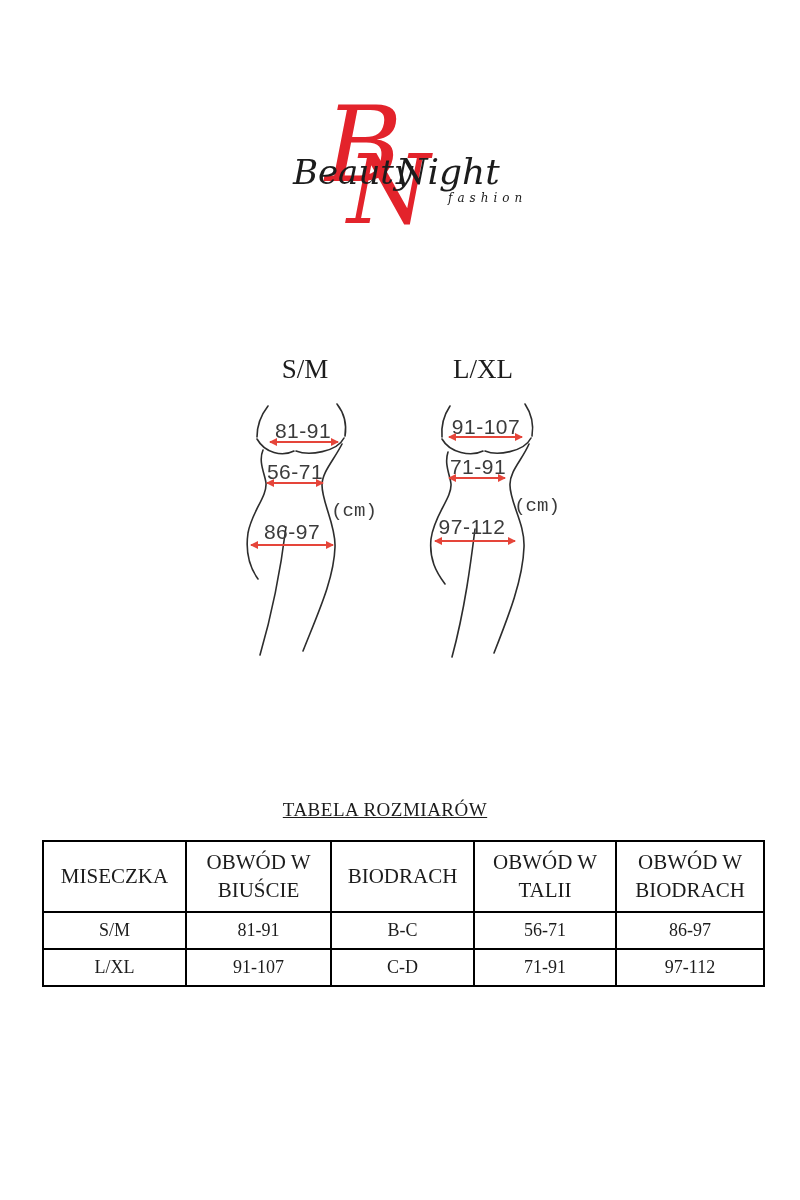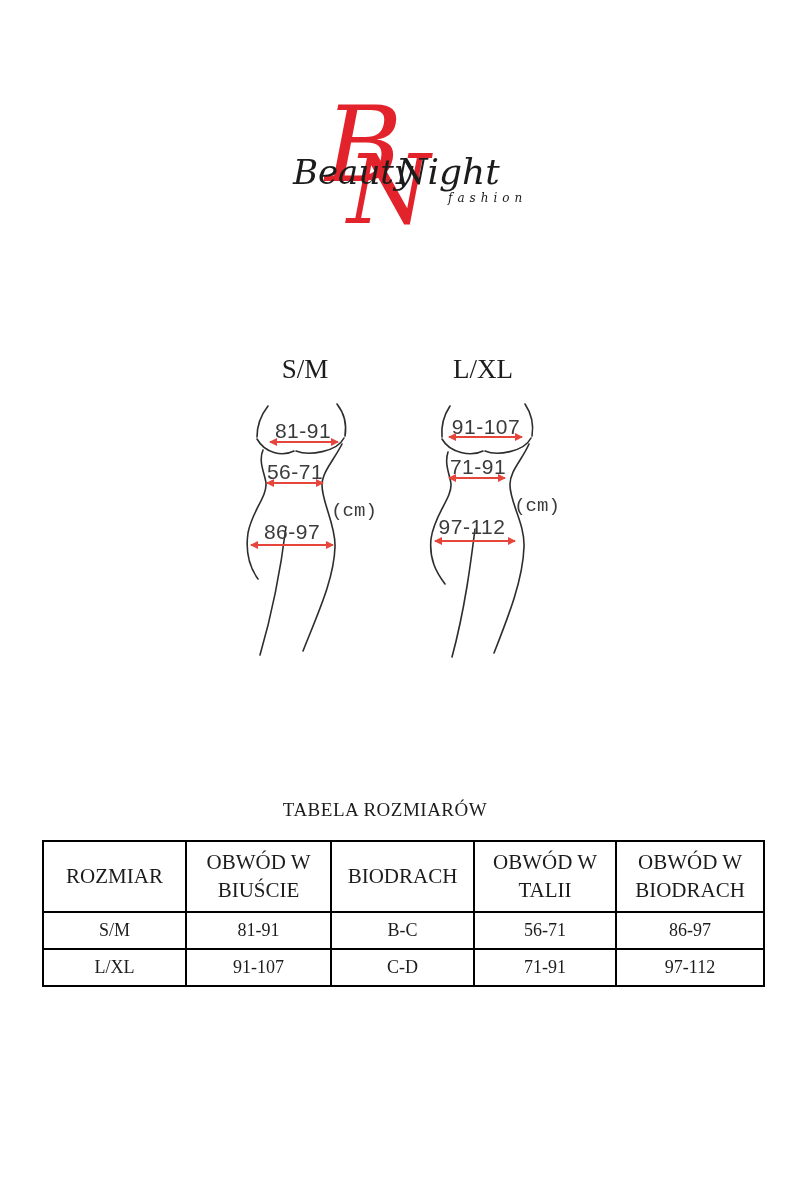--- a/index.html
+++ b/index.html
@@ -56,21 +56,21 @@
   .fig-lxl .m-bust-val{left:16px; top:15px; width:90px;}
   .fig-lxl .m-bust-arrow{left:24px; top:36px; width:73px;}
   .fig-lxl .m-waist-val{left:13px; top:55px; width:80px;}
   .fig-lxl .m-waist-arrow{left:24px; top:77px; width:56px;}
   .fig-lxl .m-cm{left:82px; top:95px; width:60px;}
   .fig-lxl .m-hip-val{left:2px; top:115px; width:90px;}
   .fig-lxl .m-hip-arrow{left:10px; top:140px; width:80px;}
 
   
   .table-title{position:absolute; left:85px; top:799px; width:600px; text-align:center;
-    font-size:19px; color:var(--text-black); letter-spacing:0.5px;}
+    font-size:19px; color:var(--text-black); letter-spacing:0.5px;text-decoration:underline;}
   table.size-table{position:absolute; left:42px; top:840px; border-collapse:collapse; background:#fff;}
   .size-table th, .size-table td{border:2px solid #000; text-align:center; vertical-align:middle; color:var(--text-black);}
   .size-table th{height:71px; font-size:21px; font-weight:normal; line-height:1.3; padding:0 10px;}
   .size-table td{height:37px; font-size:18px; padding:0 4px;}
   .col-0{width:143px;} .col-1{width:145px;} .col-2{width:143px;} .col-3{width:142px;} .col-4{width:148px;}
 </style>
 </head>
 <body>
 
 <div class="page">
@@ -129,21 +129,21 @@
   <table class="size-table">
     <colgroup>
       <col class="col-0">
         <col class="col-1">
         <col class="col-2">
         <col class="col-3">
         <col class="col-4">
     </colgroup>
     <thead>
       <tr>
-        <th>ROZMIAR</th>
+        <th>MISECZKA</th>
         <th>OBWÓD W BIUŚCIE</th>
         <th>BIODRACH</th>
         <th>OBWÓD W TALII</th>
         <th>OBWÓD W BIODRACH</th>
       </tr>
     </thead>
     <tbody>
       <tr>
         <td>S/M</td>
         <td>81-91</td>

